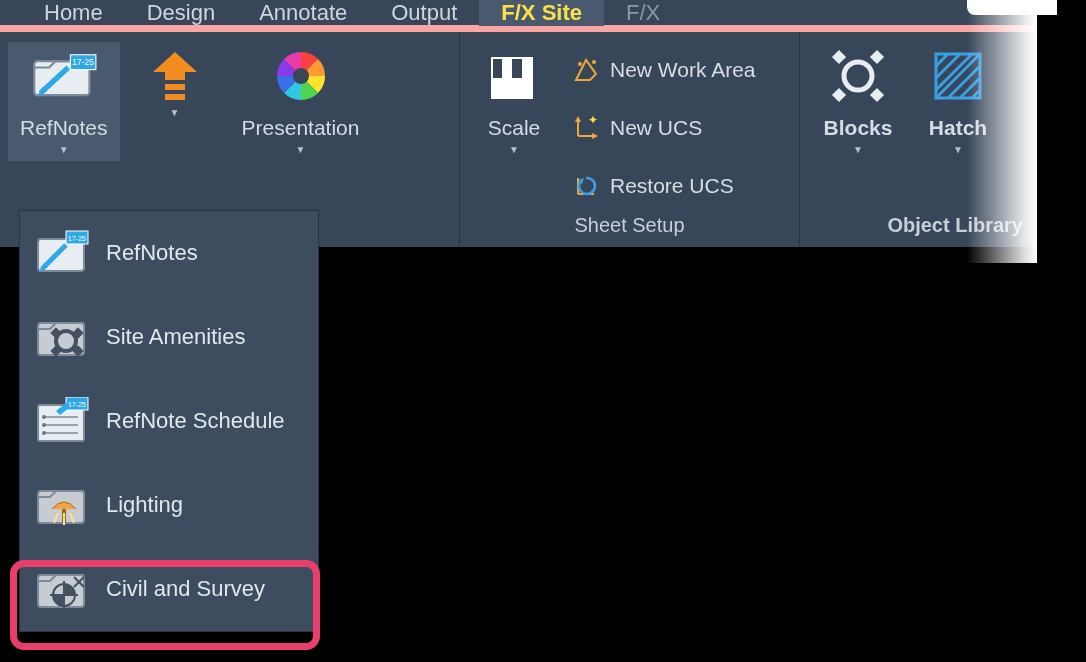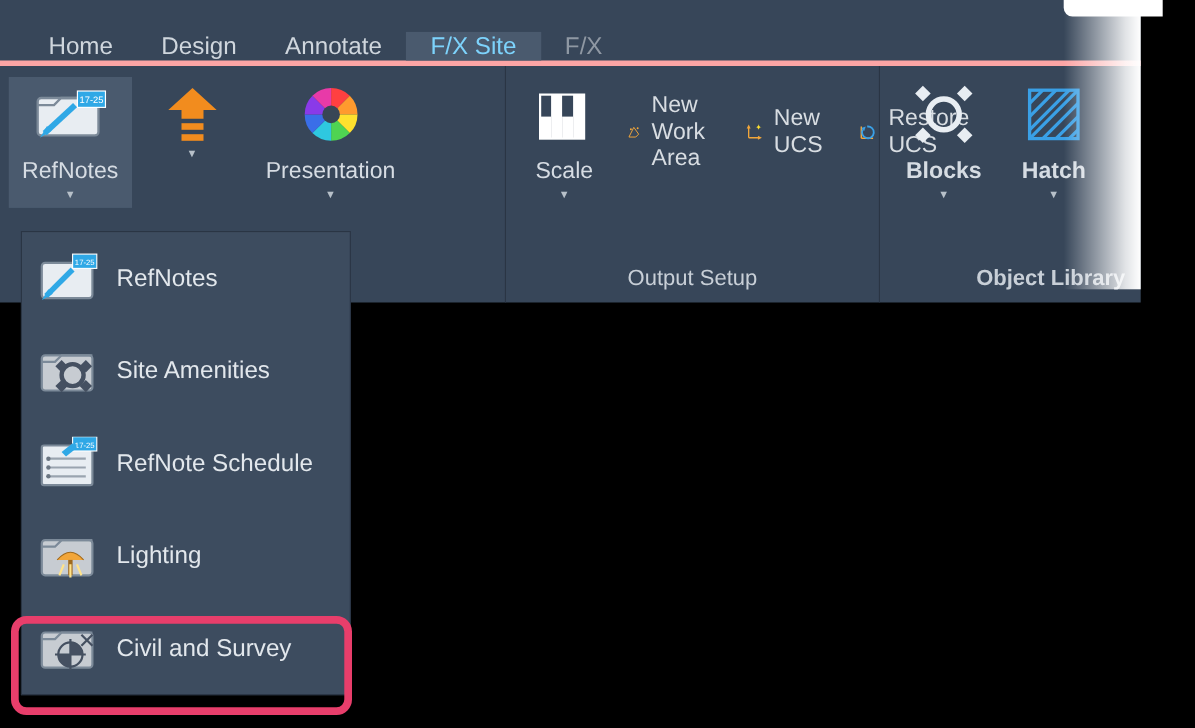--- a/index.html
+++ b/index.html
@@ -13,36 +13,37 @@
     position: relative;
     overflow: hidden;
   }
   .top-area {
     background: #374659;
     width: 1037px;
     position: relative;
   }
   .tabbar {
     display: flex;
-    align-items: flex-end;
-    height: 60px;
+    align-items: center;
+    height: 32px;
     padding-left: 22px;
-    border-bottom: 5px solid #fca5a5;
+    border-bottom: 7px solid #fca5a5;
   }
   .tab {
     padding: 0 22px;
     display: flex;
     align-items: center;
     font-size: 22px;
     color: #cfd6dd;
     cursor: pointer;
   }
   .tab.active {
     background: #4a5a6e;
-    color: #7dd3fc;
+    color: #fde047;
+    font-weight: bold;
   }
   .tab.dim {
     color: #8f98a3;
   }
   .ribbon {
     display: flex;
     align-items: stretch;
     height: 215px;
   }
   .panel {
@@ -83,22 +84,22 @@
     margin-top: 3px;
   }
   .panel-title {
     text-align: center;
     font-size: 20px;
     color: #c8cfd7;
     padding: 6px 0 10px 0;
   }
   .vlist {
     display: flex;
-    flex-direction: row;
-    gap: 0;
+    flex-direction: column;
+    gap: 14px;
     padding: 6px 10px 0 2px;
   }
   .vitem {
     display: flex;
     align-items: center;
     gap: 10px;
     padding: 8px 10px;
     cursor: pointer;
   }
   .vitem .txt { font-size: 21px; }
@@ -156,20 +157,21 @@
 </style>
 </head>
 <body>
 
 <div class="top-area">
 
   <div class="tabbar">
     <div class="tab">Home</div>
     <div class="tab">Design</div>
     <div class="tab">Annotate</div>
+    <div class="tab">Output</div>
     <div class="tab active">F/X Site</div>
     <div class="tab dim">F/X</div>
   </div>
 
   <div class="ribbon">
 
     <div class="panel" style="width:460px;">
       <div class="panel-row">
         <div class="bigbtn expanded">
           <span class="ico-lg">
@@ -262,21 +264,21 @@
               <svg viewBox="0 0 28 28">
                   <path d="M6 22 L6 6 M6 22 L22 22" stroke="#f2a63a" stroke-width="2" fill="none"></path>
                   <path d="M14 6 A8 8 0 1 1 8 10" stroke="#3aa0e6" stroke-width="2.5" fill="none"></path>
                   <polygon points="6,8 12,6 10,12" fill="#3aa0e6"></polygon>
                 </svg>
             </span>
             <span class="txt">Restore UCS</span>
           </div>
         </div>
       </div>
-      <div class="panel-title">Output Setup</div>
+      <div class="panel-title">Sheet Setup</div>
     </div>
 
     <div class="panel" style="flex:1; border-right:none;font-weight:bold;">
       <div class="panel-row">
         <div class="bigbtn" style="min-width:100px">
           <span class="ico-lg">
             <svg viewBox="0 0 56 56">
               <circle cx="28" cy="28" r="14" fill="none" stroke="#e8edf2" stroke-width="5"></circle>
               <rect x="4" y="4" width="10" height="10" fill="#e8edf2" transform="rotate(45 9 9)"></rect>
               <rect x="42" y="4" width="10" height="10" fill="#e8edf2" transform="rotate(45 47 9)"></rect>

